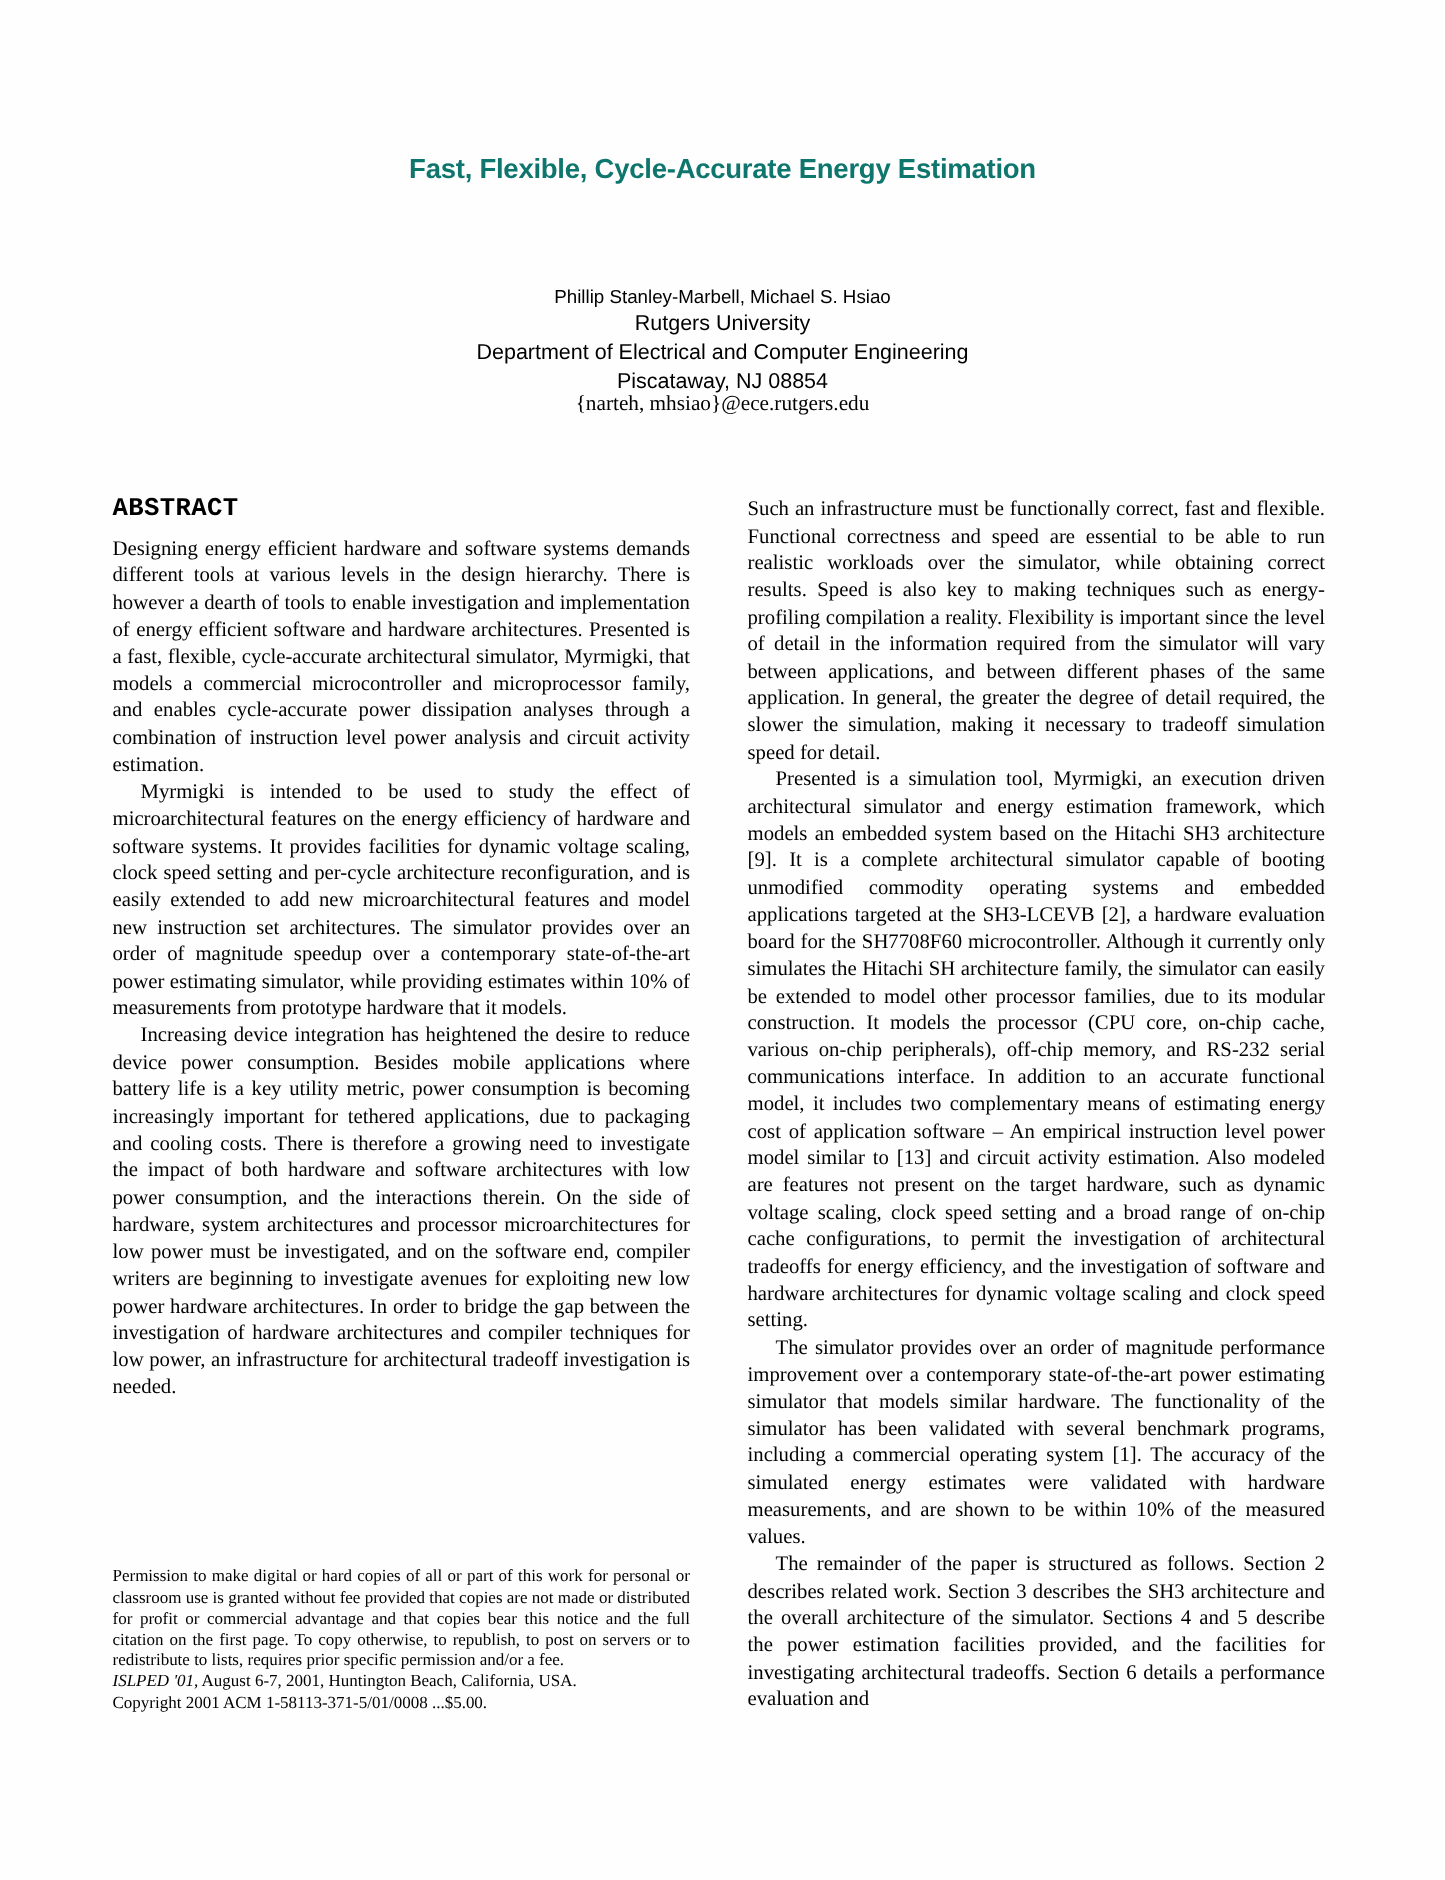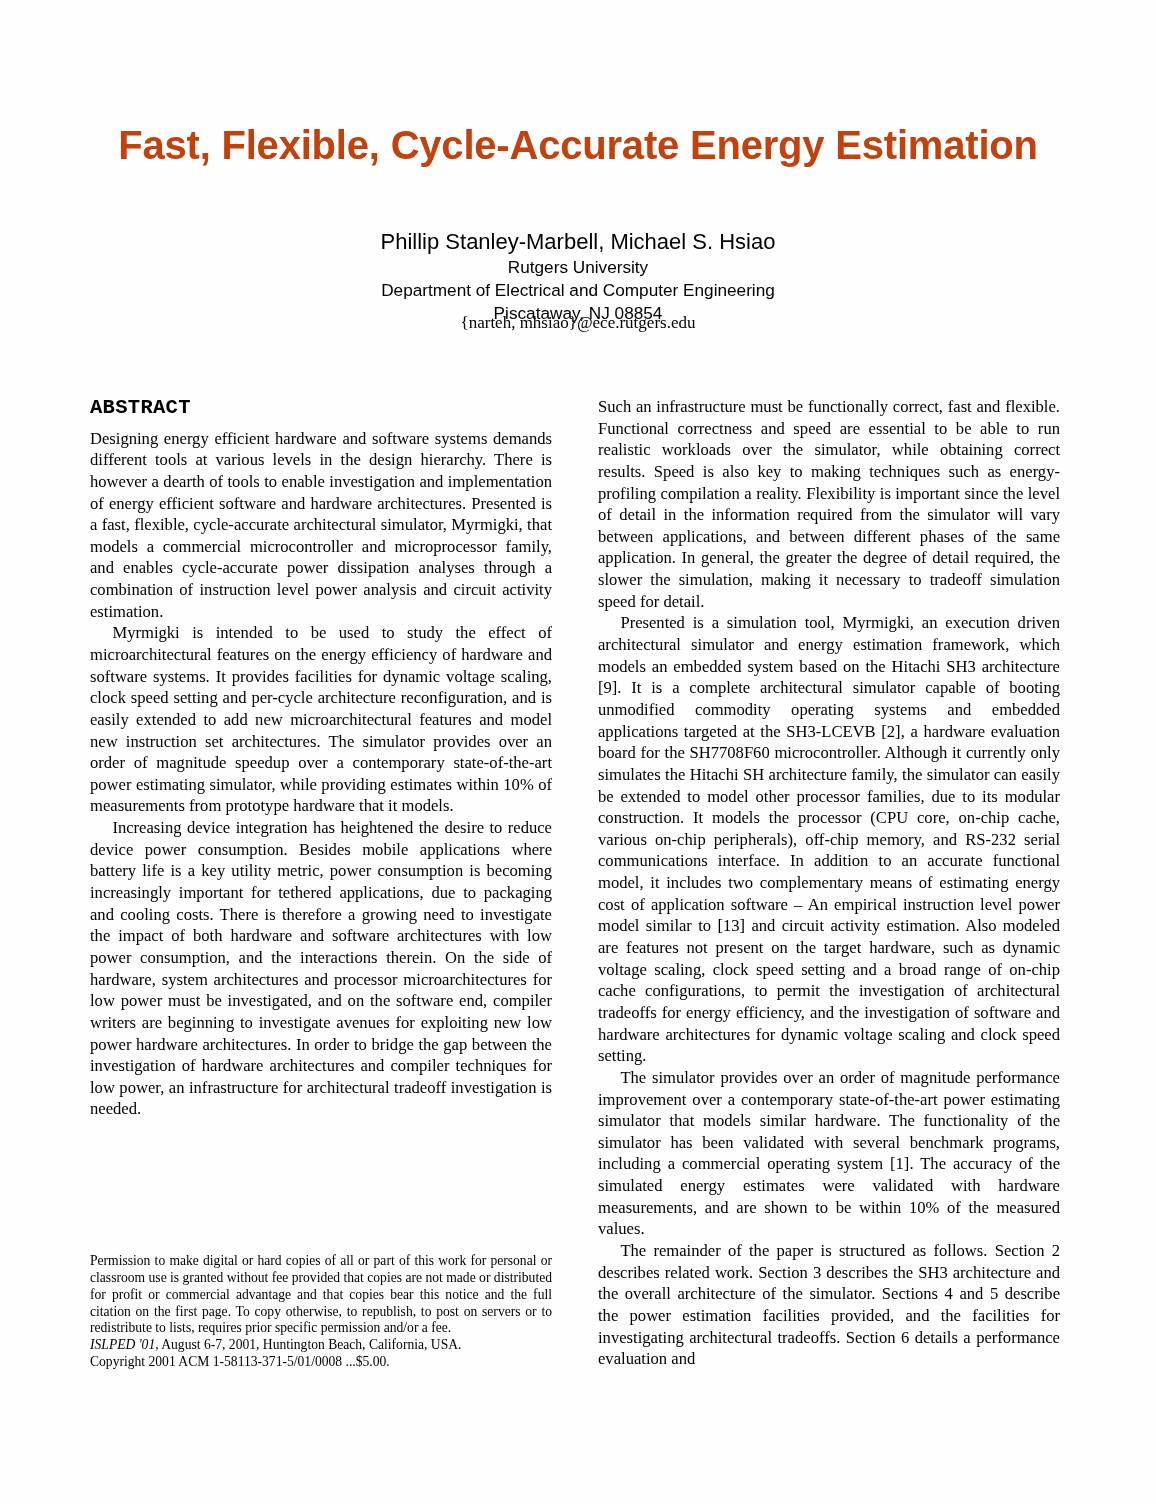--- a/index.html
+++ b/index.html
@@ -26,38 +26,38 @@
   .title-block {
     position: absolute;
     left: 90px;
     top: 122px;
     width: 976px;
     text-align: center;
   }
   .paper-title {
     font-family: "Liberation Sans", "DejaVu Sans", sans-serif;
     font-weight: bold;
-    font-size: 40px;
+    font-size: 22px;
     letter-spacing: -0.2px;
     line-height: 1.15;
-    color: #c2410c;
+    color: #0f766e;
     margin: 0;
   }
 
   .author-block {
     position: absolute;
     left: 90px;
     top: 228px;
     width: 976px;
     text-align: center;
     font-family: "Liberation Sans", "DejaVu Sans", sans-serif;
     color: #000;
   }
   .author-names {
-    font-size: 22px;
+    font-size: 15px;
     line-height: 1.28;
     text-align: center;
   }
   .author-affil {
     font-size: 17.2px;
     line-height: 1.32;
   }
 
   .email-line {
     position: absolute;

